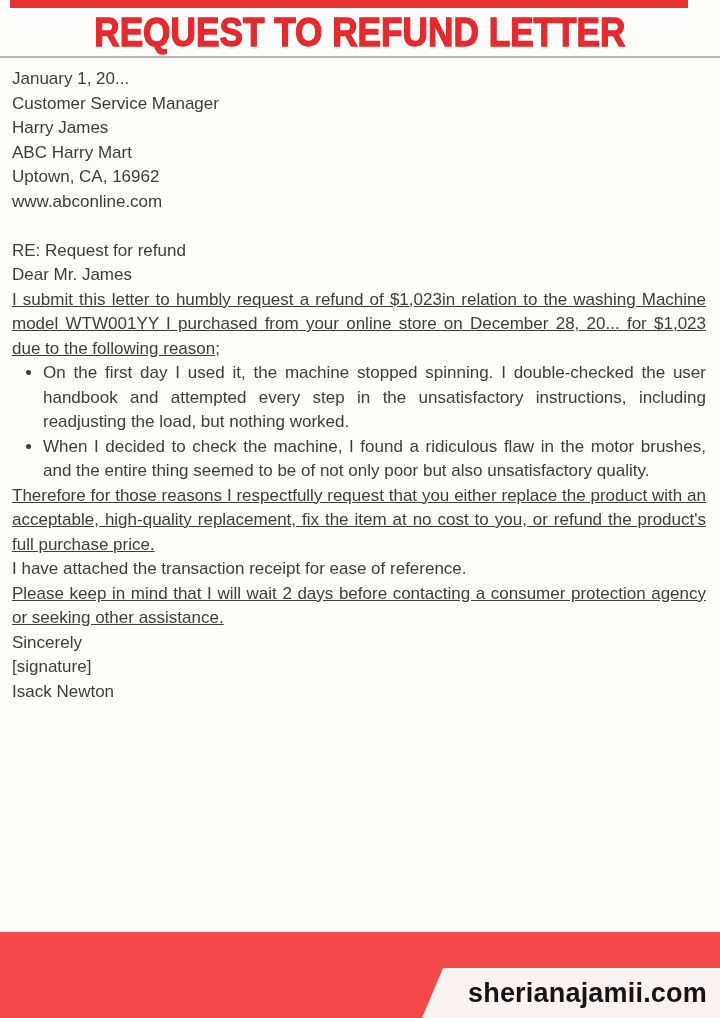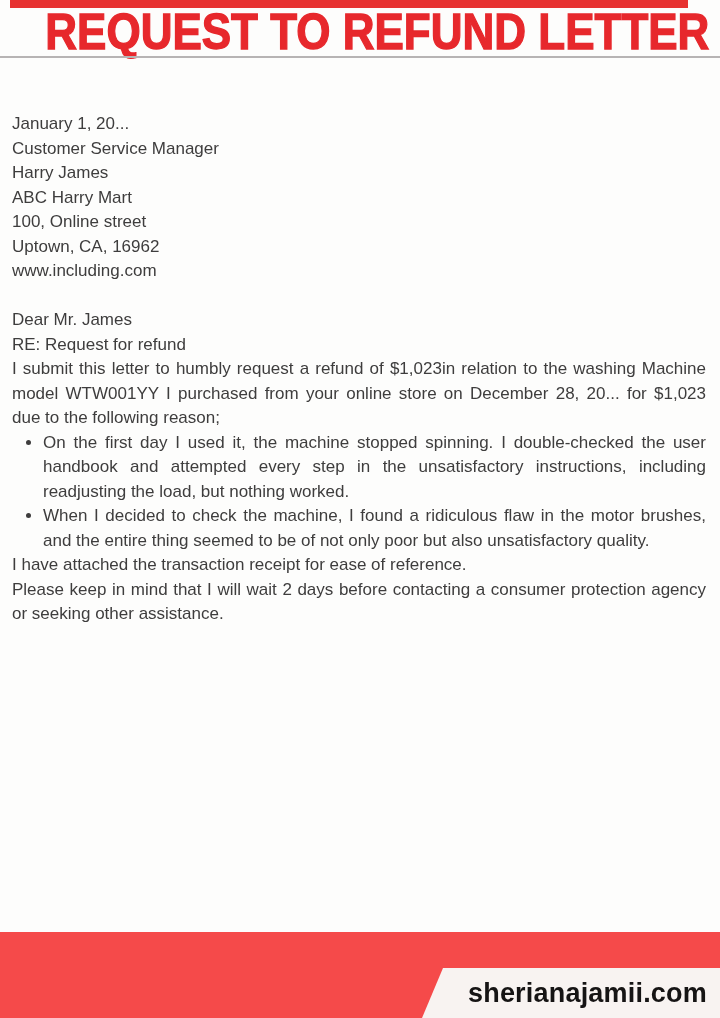--- a/index.html
+++ b/index.html
@@ -18,21 +18,21 @@
     position: absolute;
     left: 10px; top: 0;
     width: 678px; height: 8px;
     background: #e73231;
   }
   .title {
     position: absolute;
     top: 7px; left: 0; right: 0;
     margin: 0;
     text-align: center;
-    font-size: 50px;
+    font-size: 40px;
     line-height: 50px;
     font-weight: bold;
     color: #e7282c;
     white-space: nowrap;
   }
   .title .squeeze {
     display: inline-block;
     transform: scaleX(0.88);
     transform-origin: 50% 50%;
     letter-spacing: 0px;
@@ -42,28 +42,27 @@
     position: absolute;
     top: 56px; left: 0;
     width: 100%; height: 2px;
     background: #b7b4b4;
   }
 
   
   .letter {
     position: absolute;
     top: 58px; left: 12px; right: 14px;
-    padding-top: 24px;
+    padding-top: 9px;
     font-size: 17px;
     line-height: 24.5px;
-    margin-top: 30px;
   }
   .letter p { margin: 0; }
   .mb { margin-bottom: 24.5px; }
-  .just { text-align: justify; }
+  .just { text-align: justify; text-decoration: underline; }
   ul.reasons {
     margin: 0;
     padding-left: 31px;
   }
   ul.reasons li {
     text-align: justify;
   }
 
   
   .footer {
@@ -103,42 +102,47 @@
   <div class="divider"></div>
 
   <div class="letter">
 
     <p class="mb">January 1, 20...</p>
 
     <div class="mb">
       <p>Customer Service Manager</p>
       <p>Harry James</p>
       <p>ABC Harry Mart</p>
-      <p>100, Online street</p>
       <p>Uptown, CA, 16962</p>
-      <p>www.including.com</p>
+      <p>www.abconline.com</p>
     </div>
 
+    <p class="mb">RE: Request for refund</p>
+
     <p class="mb">Dear Mr. James</p>
-
-    <p class="mb">RE: Request for refund</p>
 
     <p class="just">I submit this letter to humbly request a refund of $1,023in relation to the washing Machine model WTW001YY I purchased from your online store on December 28, 20... for $1,023 due to the following reason;</p>
 
     <ul class="reasons">
       <li>On the first day I used it, the machine stopped spinning. I double-checked the user handbook and attempted every step in the unsatisfactory instructions, including readjusting the load, but nothing worked.</li>
       <li>When I decided to check the machine, I found a ridiculous flaw in the motor brushes, and the entire thing seemed to be of not only poor but also unsatisfactory quality.</li>
     </ul>
 
+    <p class="just mb">Therefore for those reasons I respectfully request that you either replace the product with an acceptable, high-quality replacement, fix the item at no cost to you, or refund the product's full purchase price.</p>
 
     <p class="mb">I have attached the transaction receipt for ease of reference.</p>
 
     <p class="just mb">Please keep in mind that I will wait 2 days before contacting a consumer protection agency or seeking other assistance.</p>
 
 
+    <div>
+      <p>Sincerely</p>
+      <p>[signature]</p>
+      <p>Isack Newton</p>
+    </div>
 
   </div>
 
   <div class="footer">
     <div class="footer-plate">
       <span class="footer-site">sherianajamii.com</span>
     </div>
   </div>
 
 </div>

